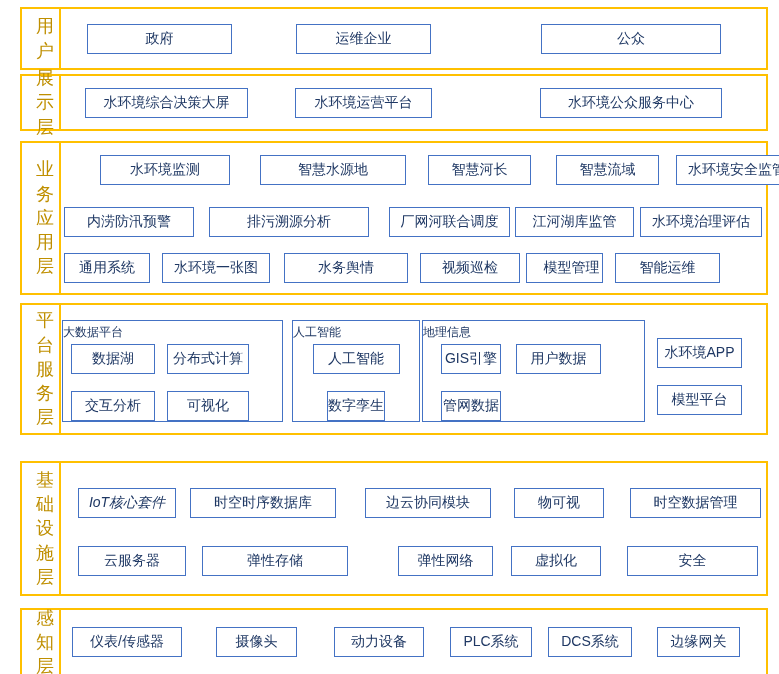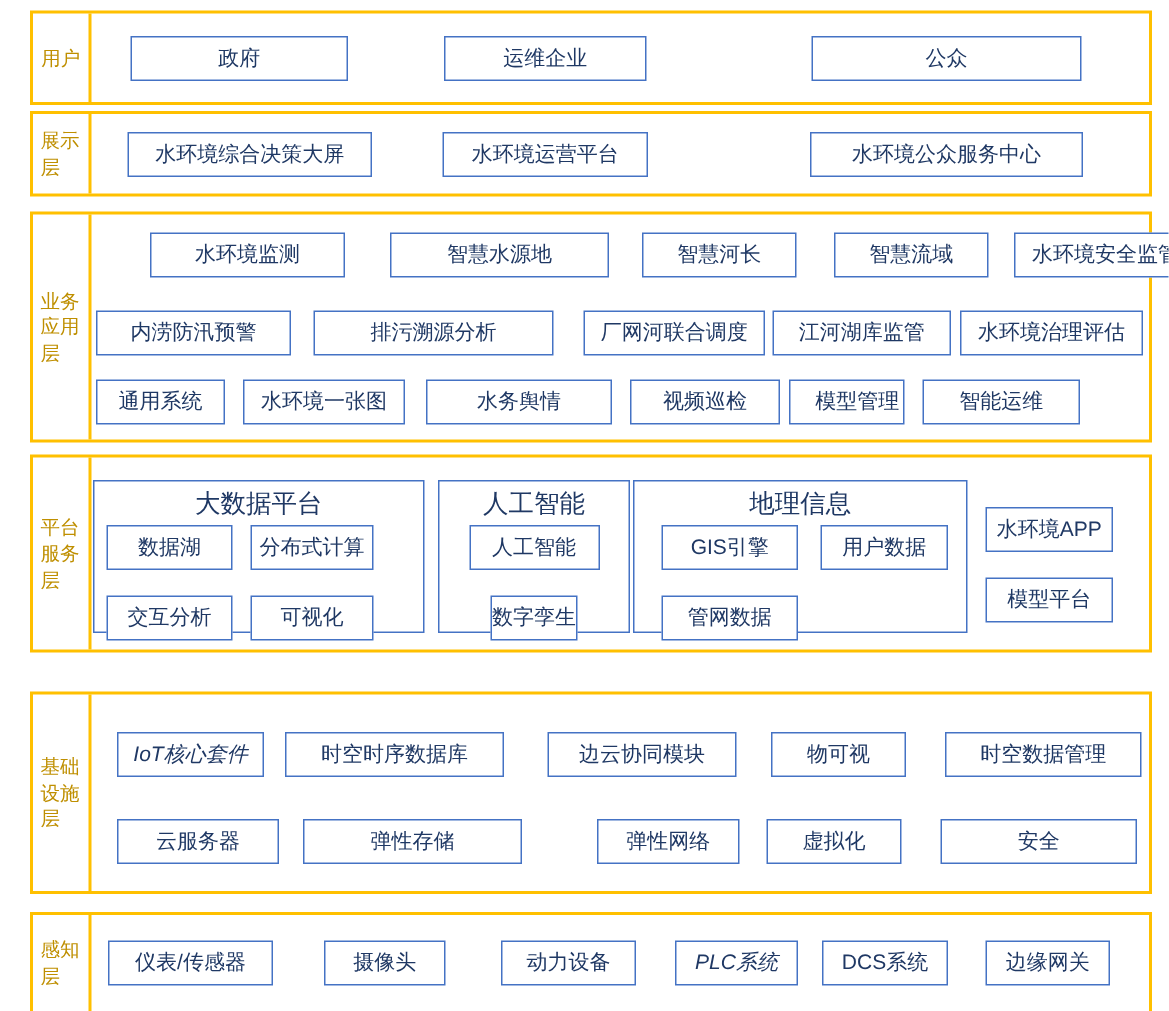--- a/index.html
+++ b/index.html
@@ -9,22 +9,22 @@
     --box-text:#1F3864;
     --bg:#FFFFFF;
   }
   *{margin:0;padding:0;box-sizing:border-box;}
   html,body{width:779px;height:674px;background:var(--bg);overflow:hidden;
     font-family:"Liberation Sans","DejaVu Sans",sans-serif;}
   .wrap{position:relative;width:748px;margin:7px 0 0 20px;}
 
   .layer{display:flex;border:2px solid var(--layer-border);background:var(--bg);}
   .layer-label{flex:0 0 39px;width:39px;border-right:2px solid var(--layer-border);
-    display:flex;align-items:center;justify-content:center;text-align:left;
-    color:var(--layer-label);font-size:13px;line-height:1.35;padding:0 5px;}
+    display:flex;align-items:center;justify-content:center;text-align:right;
+    color:var(--layer-label);font-size:18px;line-height:1.35;padding:0 5px;}
   .layer-content{flex:1;position:relative;}
 
   .l-users{height:63px;}
   .l-display{height:57px;margin-top:4px;}
   .l-business{height:154px;margin-top:10px;}
   .l-platform{height:132px;margin-top:8px;}
   .l-infra{height:135px;margin-top:26px;}
   .l-sense{height:68px;margin-top:12px;}
 
   .box{height:30px;border:1.5px solid var(--box-border);background:var(--bg);
@@ -61,32 +61,32 @@
   .row3.biz .box:nth-child(1){margin-left:3px;width:86px;}
   .row3.biz .box:nth-child(2){margin-left:12px;width:108px;}
   .row3.biz .box:nth-child(3){margin-left:14px;width:124px;}
   .row3.biz .box:nth-child(4){margin-left:12px;width:100px;}
   .row3.biz .box:nth-child(5){margin-left:6px;width:77px;padding-left:14px;}
   .row3.biz .box:nth-child(6){margin-left:12px;width:105px;}
 
   
   .platform-row{display:flex;align-items:flex-start;margin-top:15px;}
   .group{border:1px solid var(--box-border);height:102px;background:var(--bg);}
-  .group-title{text-align:center;color:var(--box-text);font-size:17px;margin-top:3px;}
+  .group-title{color:var(--box-text);font-size:12px;margin-top:3px;}
   .group .row{margin-top:3px;}
   .group .row + .row{margin-top:17px;}
   .g-bigdata{margin-left:1px;width:221px;}
   .g-bigdata .box:nth-child(1){margin-left:8px;width:84px;}
   .g-bigdata .box:nth-child(2){margin-left:12px;width:82px;}
   .g-ai{margin-left:9px;width:128px;}
   .g-ai .row{justify-content:center;}
   .g-ai .row:nth-of-type(1) .box{width:88px;}
   .g-ai .row:nth-of-type(2) .box{width:87px;}
   .g-gis{margin-left:2px;width:223px;}
-  .g-gis .box:nth-child(1){margin-left:18px;width:91px;}
+  .g-gis .box:nth-child(1){margin-left:18px;width:60px;}
   .g-gis .box:nth-child(2){margin-left:15px;width:85px;}
   .standalone-col{margin-left:12px;width:85px;display:flex;flex-direction:column;}
   .standalone-col .box{width:85px;margin-top:18px;}
   .standalone-col .box + .box{margin-top:17px;}
 
   
   .l-infra .row1{margin-top:25px;}
   .l-infra .row2{margin-top:28px;}
   .row1.infra .box:nth-child(1){margin-left:17px;width:98px;font-style:italic;}
   .row1.infra .box:nth-child(2){margin-left:14px;width:146px;}
@@ -96,21 +96,21 @@
   .row2.infra .box:nth-child(1){margin-left:17px;width:108px;}
   .row2.infra .box:nth-child(2){margin-left:16px;width:146px;}
   .row2.infra .box:nth-child(3){margin-left:50px;width:95px;}
   .row2.infra .box:nth-child(4){margin-left:18px;width:90px;}
   .row2.infra .box:nth-child(5){margin-left:26px;width:131px;}
 
   
   .l-sense .box:nth-child(1){margin-left:11px;width:110px;}
   .l-sense .box:nth-child(2){margin-left:34px;width:81px;}
   .l-sense .box:nth-child(3){margin-left:37px;width:90px;}
-  .l-sense .box:nth-child(4){margin-left:26px;width:82px;font-style:italic;}
+  .l-sense .box:nth-child(4){margin-left:26px;width:82px;}
   .l-sense .box:nth-child(5){margin-left:16px;width:84px;}
   .l-sense .box:nth-child(6){margin-left:25px;width:83px;}
 </style>
 </head>
 <body>
 
 <div class="wrap">
 
   <div class="layer l-users">
     <div class="layer-label">用户</div>

